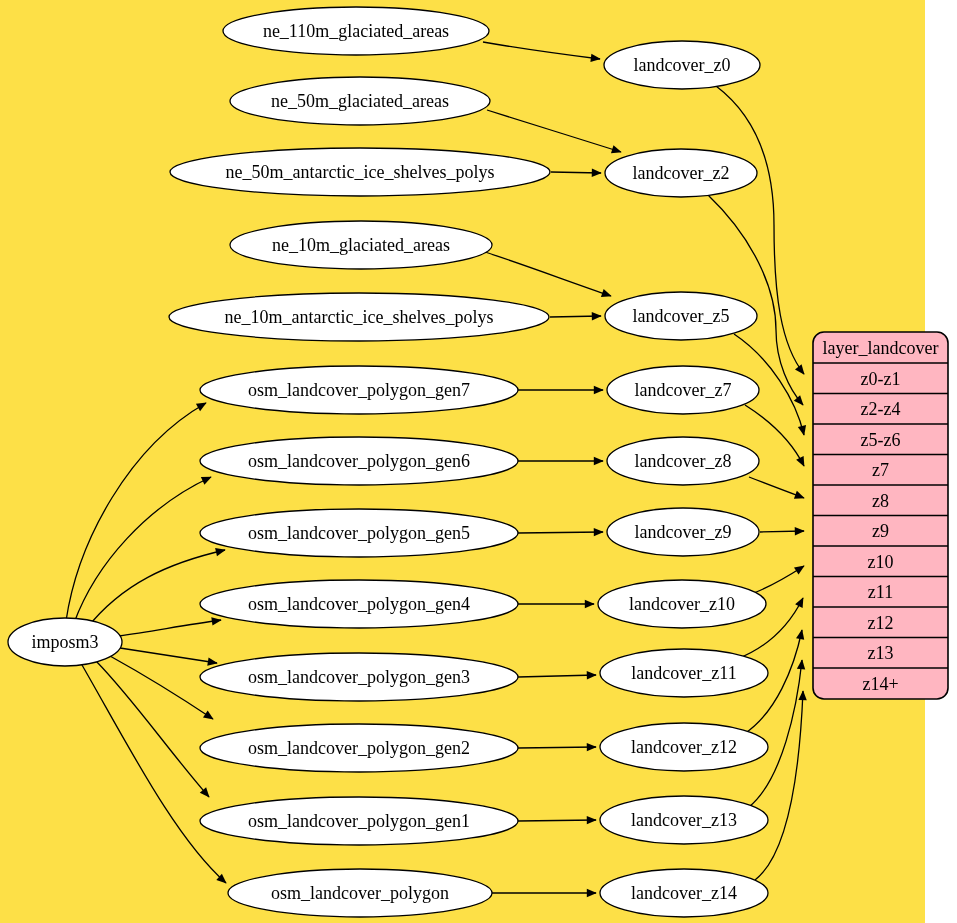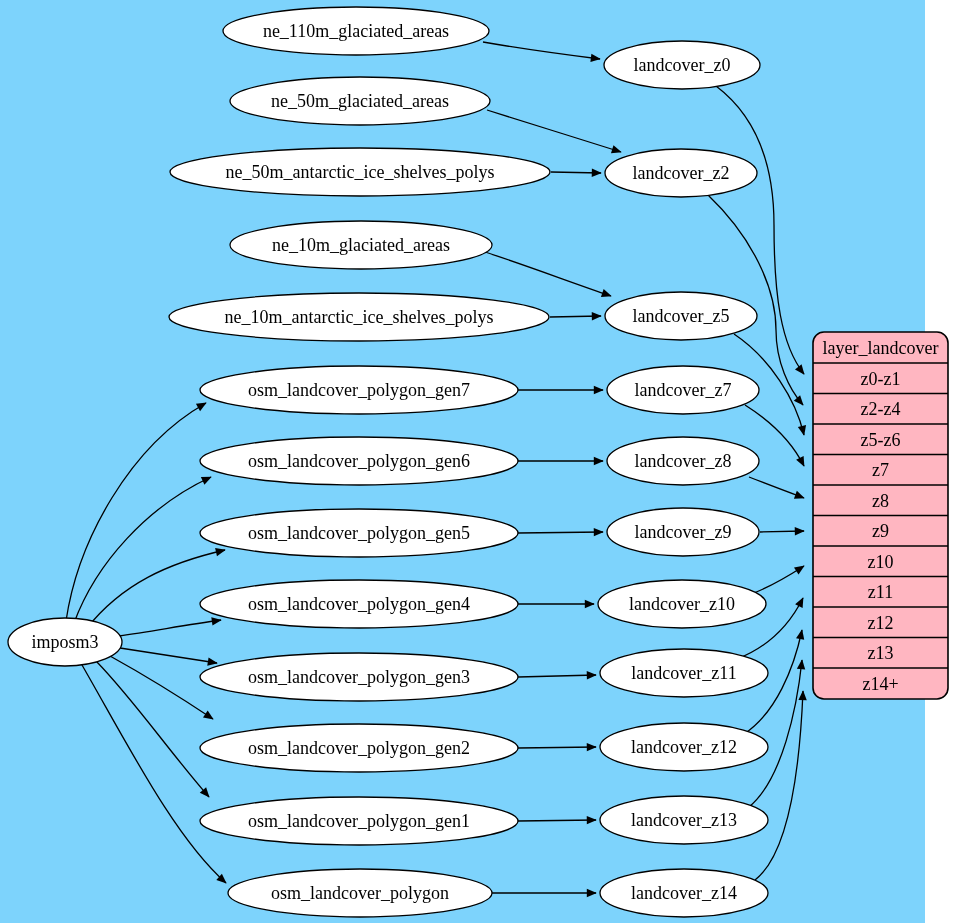--- a/index.html
+++ b/index.html
@@ -5,21 +5,21 @@
   html, body {
     margin: 0;
     padding: 0;
     background: #ffffff;
     font-family: "Liberation Serif", "DejaVu Serif", serif;
   }
   .graph-wrap {
     width: 925px;
     height: 923px;
     position: relative;
-    background: #7dd3fc;
+    background: #fde047;
   }
   svg { display: block; }
   .edge {
     fill: none;
     stroke: #000000;
     stroke-width: 1.3;
   }
   .node-ellipse {
     fill: #ffffff;
     stroke: #000000;

